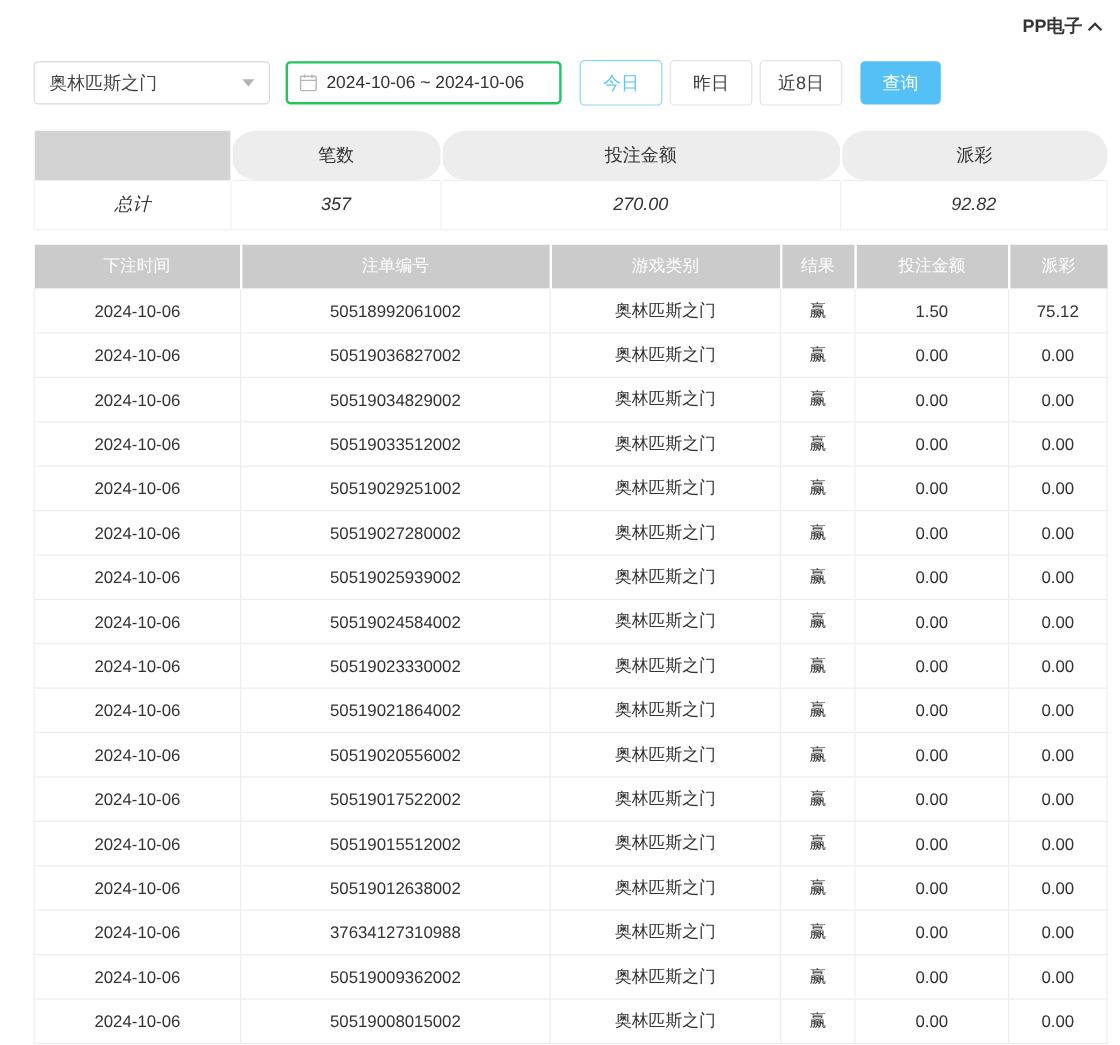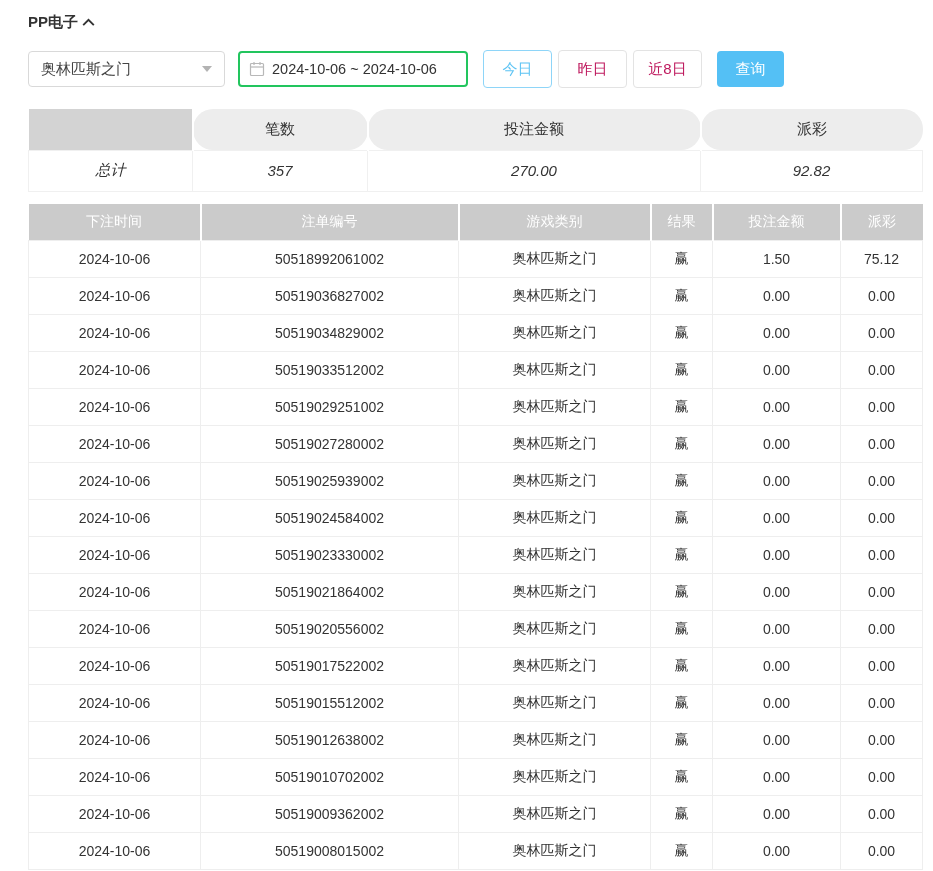--- a/index.html
+++ b/index.html
@@ -7,21 +7,21 @@
   body {
     width: 933px; height: 871px; overflow: hidden;
     background: #fff;
     font-family: "Liberation Sans", "DejaVu Sans", sans-serif;
     color: #333;
   }
   .page { padding: 8px 11px 0 28px; }
 
   
   .panel-header {
-    display: flex; align-items: center; justify-content: flex-start;
+    display: flex; align-items: center; justify-content: flex-end;
     height: 28px; margin-bottom: 14px;
   }
   .panel-title { font-size: 15px; font-weight: bold; color: #333; }
   .collapse-btn { width: 20px; height: 20px; display: flex; align-items: center; justify-content: center; cursor: pointer; }
 
   
   .filter-bar { display: flex; align-items: center; height: 38px; margin-bottom: 21px; }
   .select {
     width: 197px; height: 36px; border: 1px solid #d9d9d9; border-radius: 4px;
     display: flex; align-items: center; justify-content: space-between;
@@ -33,21 +33,21 @@
     border-top: 6px solid #b3b3b3;
   }
   .date-input {
     width: 230px; height: 36px; border: 2px solid #22c55e; border-radius: 4px;
     display: flex; align-items: center; padding: 0 9px; font-size: 14.5px; color: #333;
     margin-right: 15px; background: #fff; white-space: nowrap; cursor: pointer;
   }
   .date-input .cal { margin-right: 7px; display: flex; align-items: center; }
   .quick {
     width: 69px; height: 38px; background: #fff; border: 1px solid #e3e3e3; border-radius: 4px;
-    color: #be185d; font-size: 15px; margin-right: 6px; cursor: pointer;
+    color: #404040; font-size: 15px; margin-right: 6px; cursor: pointer;
     font-family: inherit;
   }
   .quick.active { border-color: #8ed5f8; color: #5ec4f4; }
   .query-btn {
     width: 67px; height: 36px; background: #54c0f5; border: none; border-radius: 4px;
     color: #fff; font-size: 15px; margin-left: 9px; cursor: pointer; font-family: inherit;
   }
 
   
   table.summary {
@@ -260,21 +260,21 @@
         <tr>
           <td>2024-10-06</td>
           <td>50519012638002</td>
           <td>奥林匹斯之门</td>
           <td>赢</td>
           <td>0.00</td>
           <td>0.00</td>
         </tr>
         <tr>
           <td>2024-10-06</td>
-          <td>50519010702002</td>
+          <td>37634127310988</td>
           <td>奥林匹斯之门</td>
           <td>赢</td>
           <td>0.00</td>
           <td>0.00</td>
         </tr>
         <tr>
           <td>2024-10-06</td>
           <td>50519009362002</td>
           <td>奥林匹斯之门</td>
           <td>赢</td>

